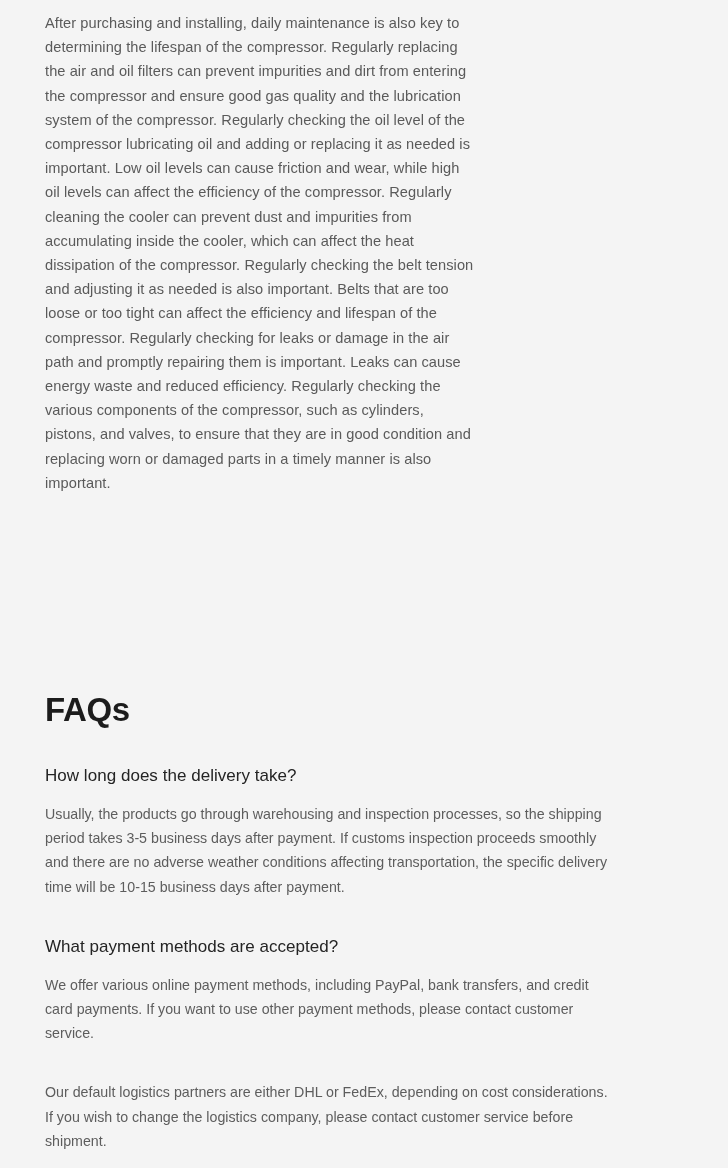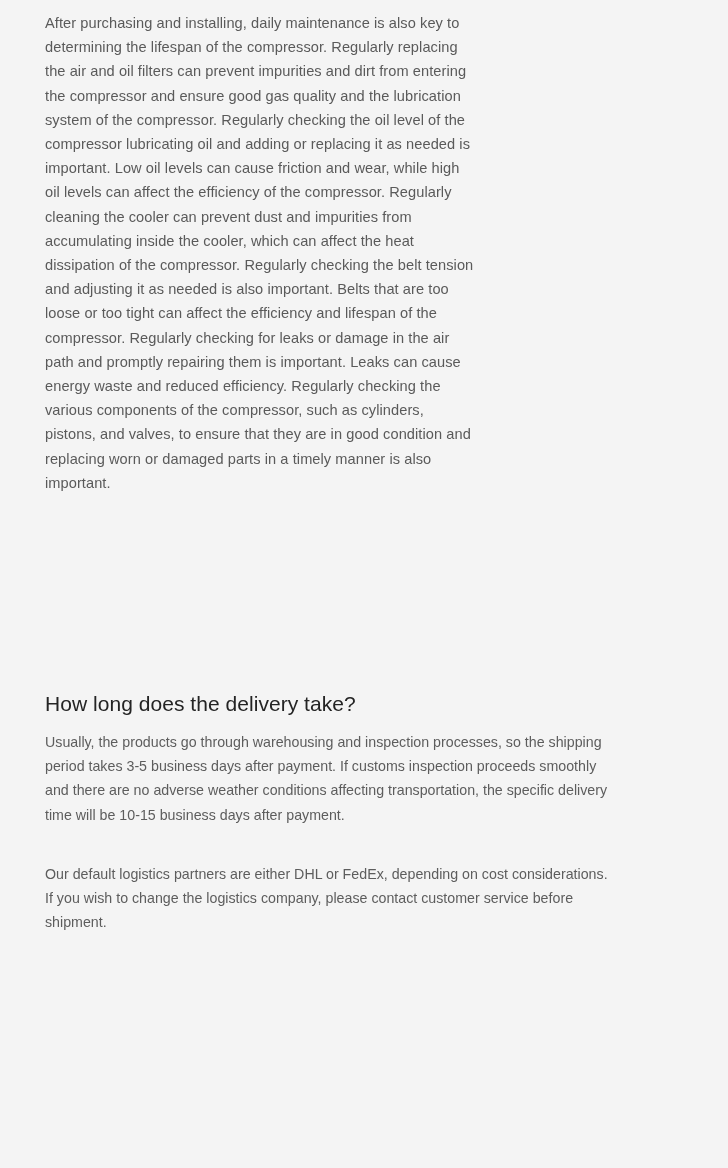--- a/index.html
+++ b/index.html
@@ -52,21 +52,21 @@
     display: block;
   }
   .faq-item {
     margin-bottom: 35px;
   }
   .faq-item:last-child {
     margin-bottom: 0;
   }
   .faq-question {
     width: 520px;
-    font-size: 21px;
+    font-size: 17px;
     line-height: 26px;
     color: #242424;
     font-weight: normal;
     letter-spacing: 0.002em;
     margin: 0 0 13px 0;
   }
   .faq-answer {
     width: 584px;
     font-size: 14.6px;
     line-height: 24.2px;
@@ -79,28 +79,33 @@
 </head>
 <body>
 
 <div class="page">
 
   <div class="intro-block">
     <p class="intro-paragraph">After purchasing and installing, daily maintenance is also key to determining the lifespan of the compressor. Regularly replacing the air and oil filters can prevent impurities and dirt from entering the compressor and ensure good gas quality and the lubrication system of the compressor. Regularly checking the oil level of the compressor lubricating oil and adding or replacing it as needed is important. Low oil levels can cause friction and wear, while high oil levels can affect the efficiency of the compressor. Regularly cleaning the cooler can prevent dust and impurities from accumulating inside the cooler, which can affect the heat dissipation of the compressor. Regularly checking the belt tension and adjusting it as needed is also important. Belts that are too loose or too tight can affect the efficiency and lifespan of the compressor. Regularly checking for leaks or damage in the air path and promptly repairing them is important. Leaks can cause energy waste and reduced efficiency. Regularly checking the various components of the compressor, such as cylinders, pistons, and valves, to ensure that they are in good condition and replacing worn or damaged parts in a timely manner is also important.</p>
   </div>
 
   <div class="faq-section">
+    <h2 class="faq-heading">FAQs</h2>
 
     <div class="faq-list">
 
       <div class="faq-item">
         <h3 class="faq-question">How long does the delivery take?</h3>
         <p class="faq-answer">Usually, the products go through warehousing and inspection processes, so the shipping period takes 3-5 business days after payment. If customs inspection proceeds smoothly and there are no adverse weather conditions affecting transportation, the specific delivery time will be 10-15 business days after payment.</p>
       </div>
 
+      <div class="faq-item">
+        <h3 class="faq-question">What payment methods are accepted?</h3>
+        <p class="faq-answer">We offer various online payment methods, including PayPal, bank transfers, and credit card payments. If you want to use other payment methods, please contact customer service.</p>
+      </div>
 
       <div class="faq-item">
         <p class="faq-answer">Our default logistics partners are either DHL or FedEx, depending on cost considerations. If you wish to change the logistics company, please contact customer service before shipment.</p>
       </div>
 
     </div>
   </div>
 
 </div>
 

